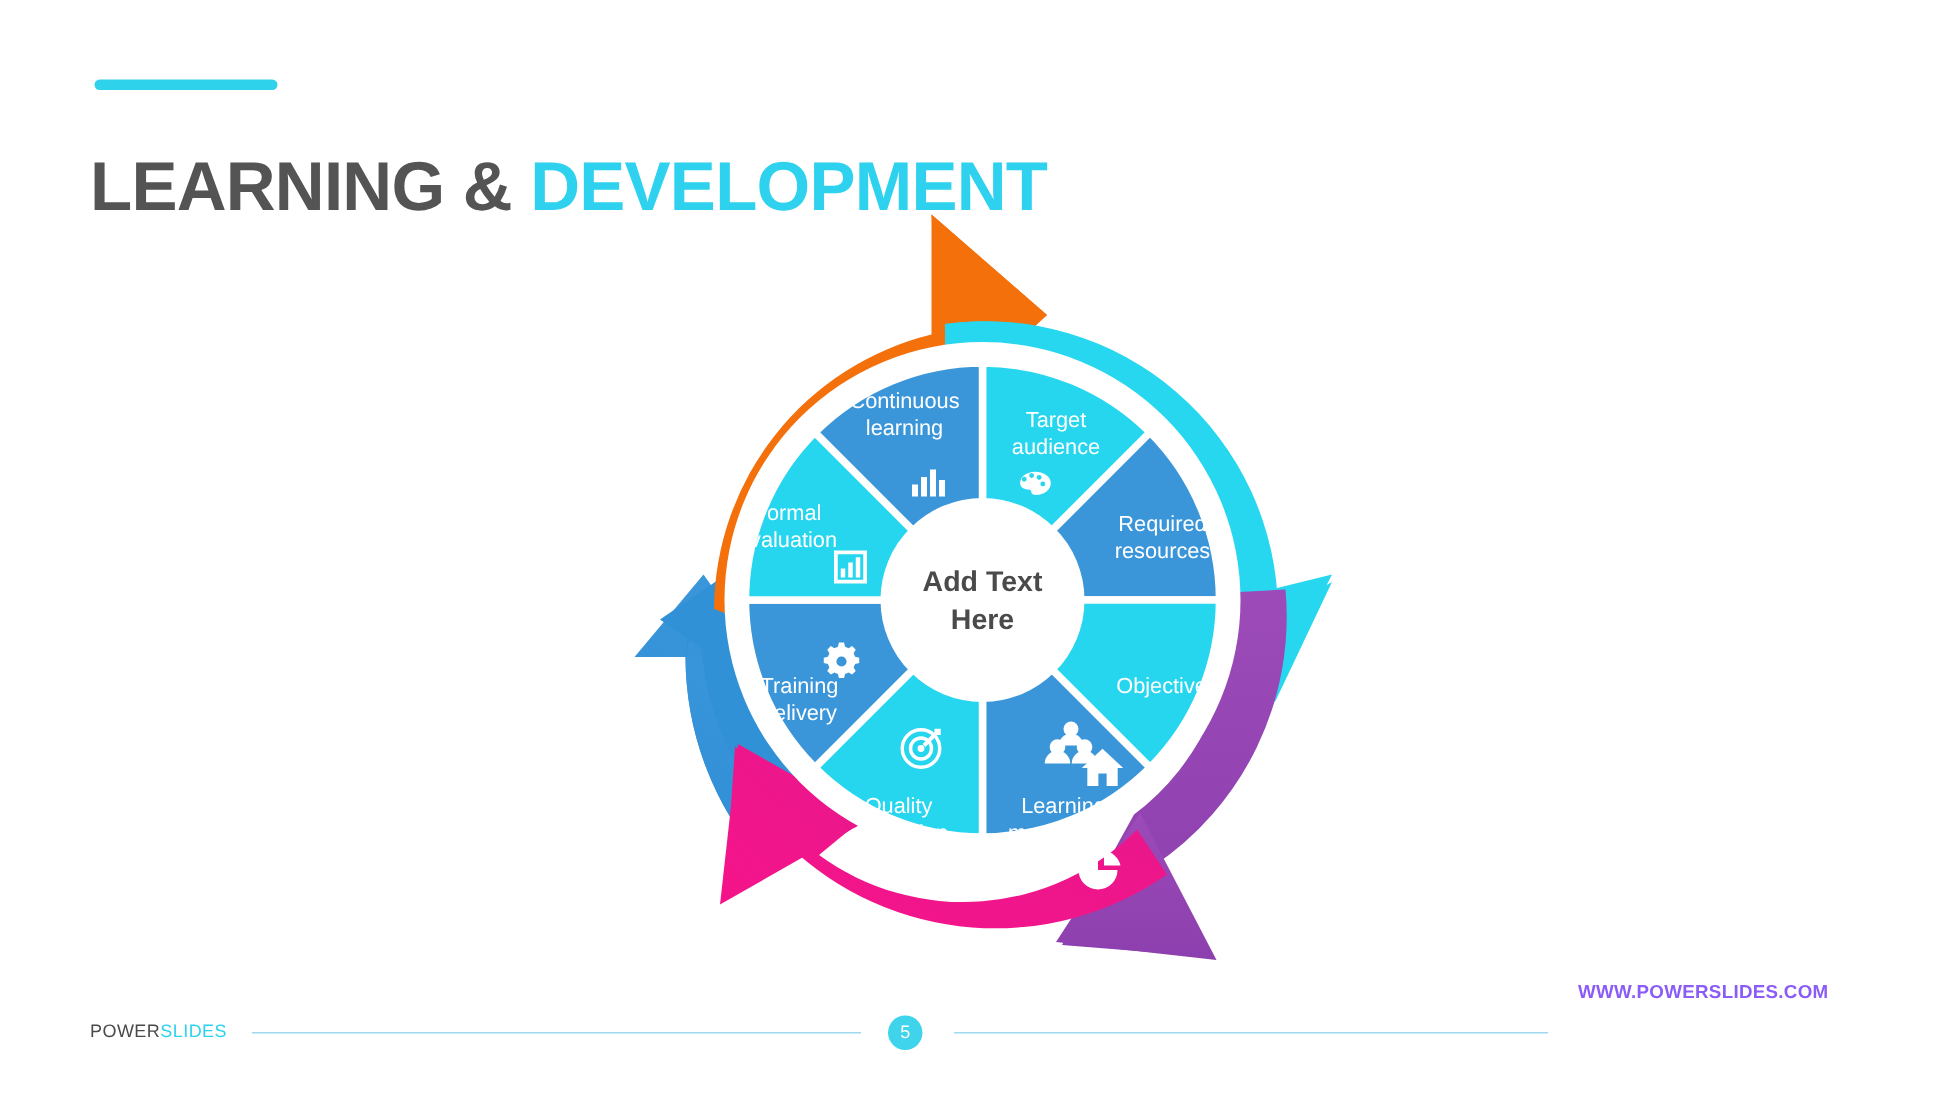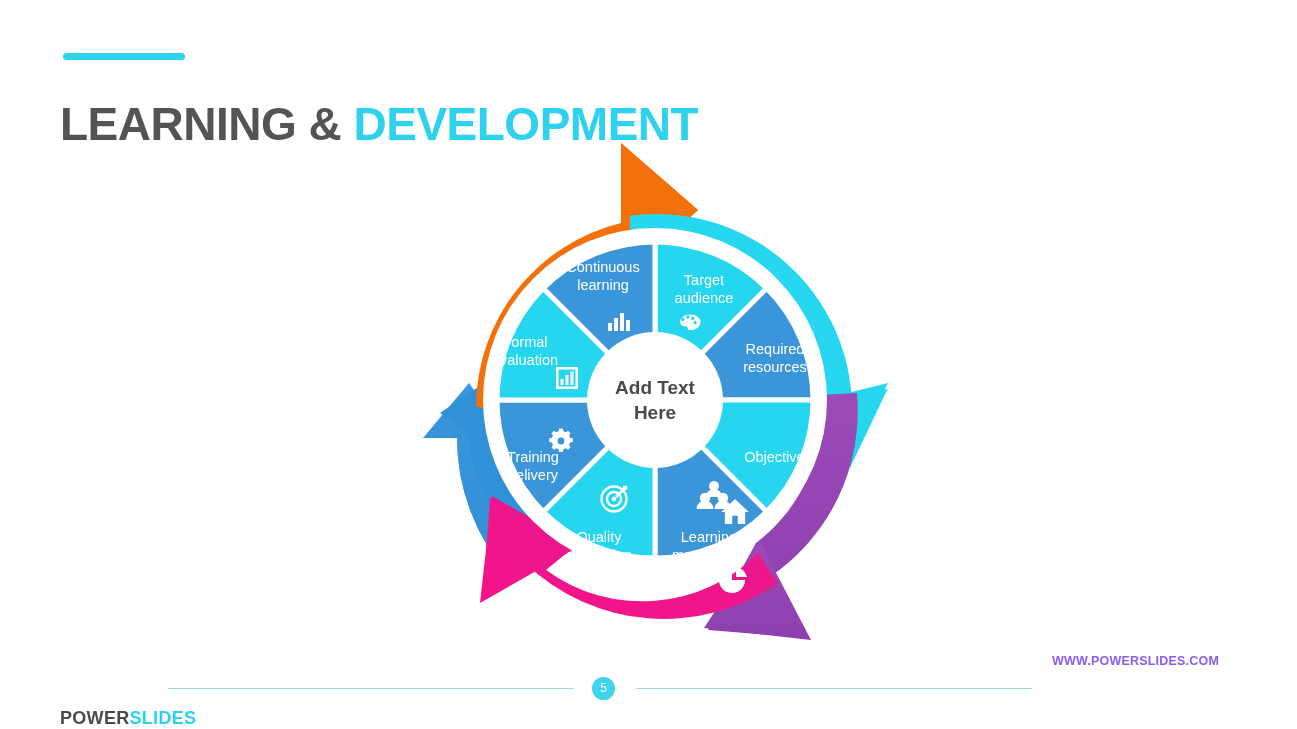--- a/index.html
+++ b/index.html
@@ -64,23 +64,23 @@
     font-family: "Liberation Sans", sans-serif;
     font-size: 19px;
     font-weight: bold;
     text-anchor: middle;
   }
 
   
   #footer-brand {
     position: absolute;
     left: 60px;
-    top: 708px;
-    font-size: 18px;
-    font-weight: bold;
+    top: 680px;
+    font-size: 12px;
+    font-weight: normal;
     letter-spacing: 0.3px;
     white-space: nowrap;
   }
   #footer-brand .b-dark { color: #4a4a4a; }
   #footer-brand .b-cyan { color: #2FD2EE; }
 
   #footer-rule-left {
     position: absolute;
     left: 168px;
     top: 688px;

